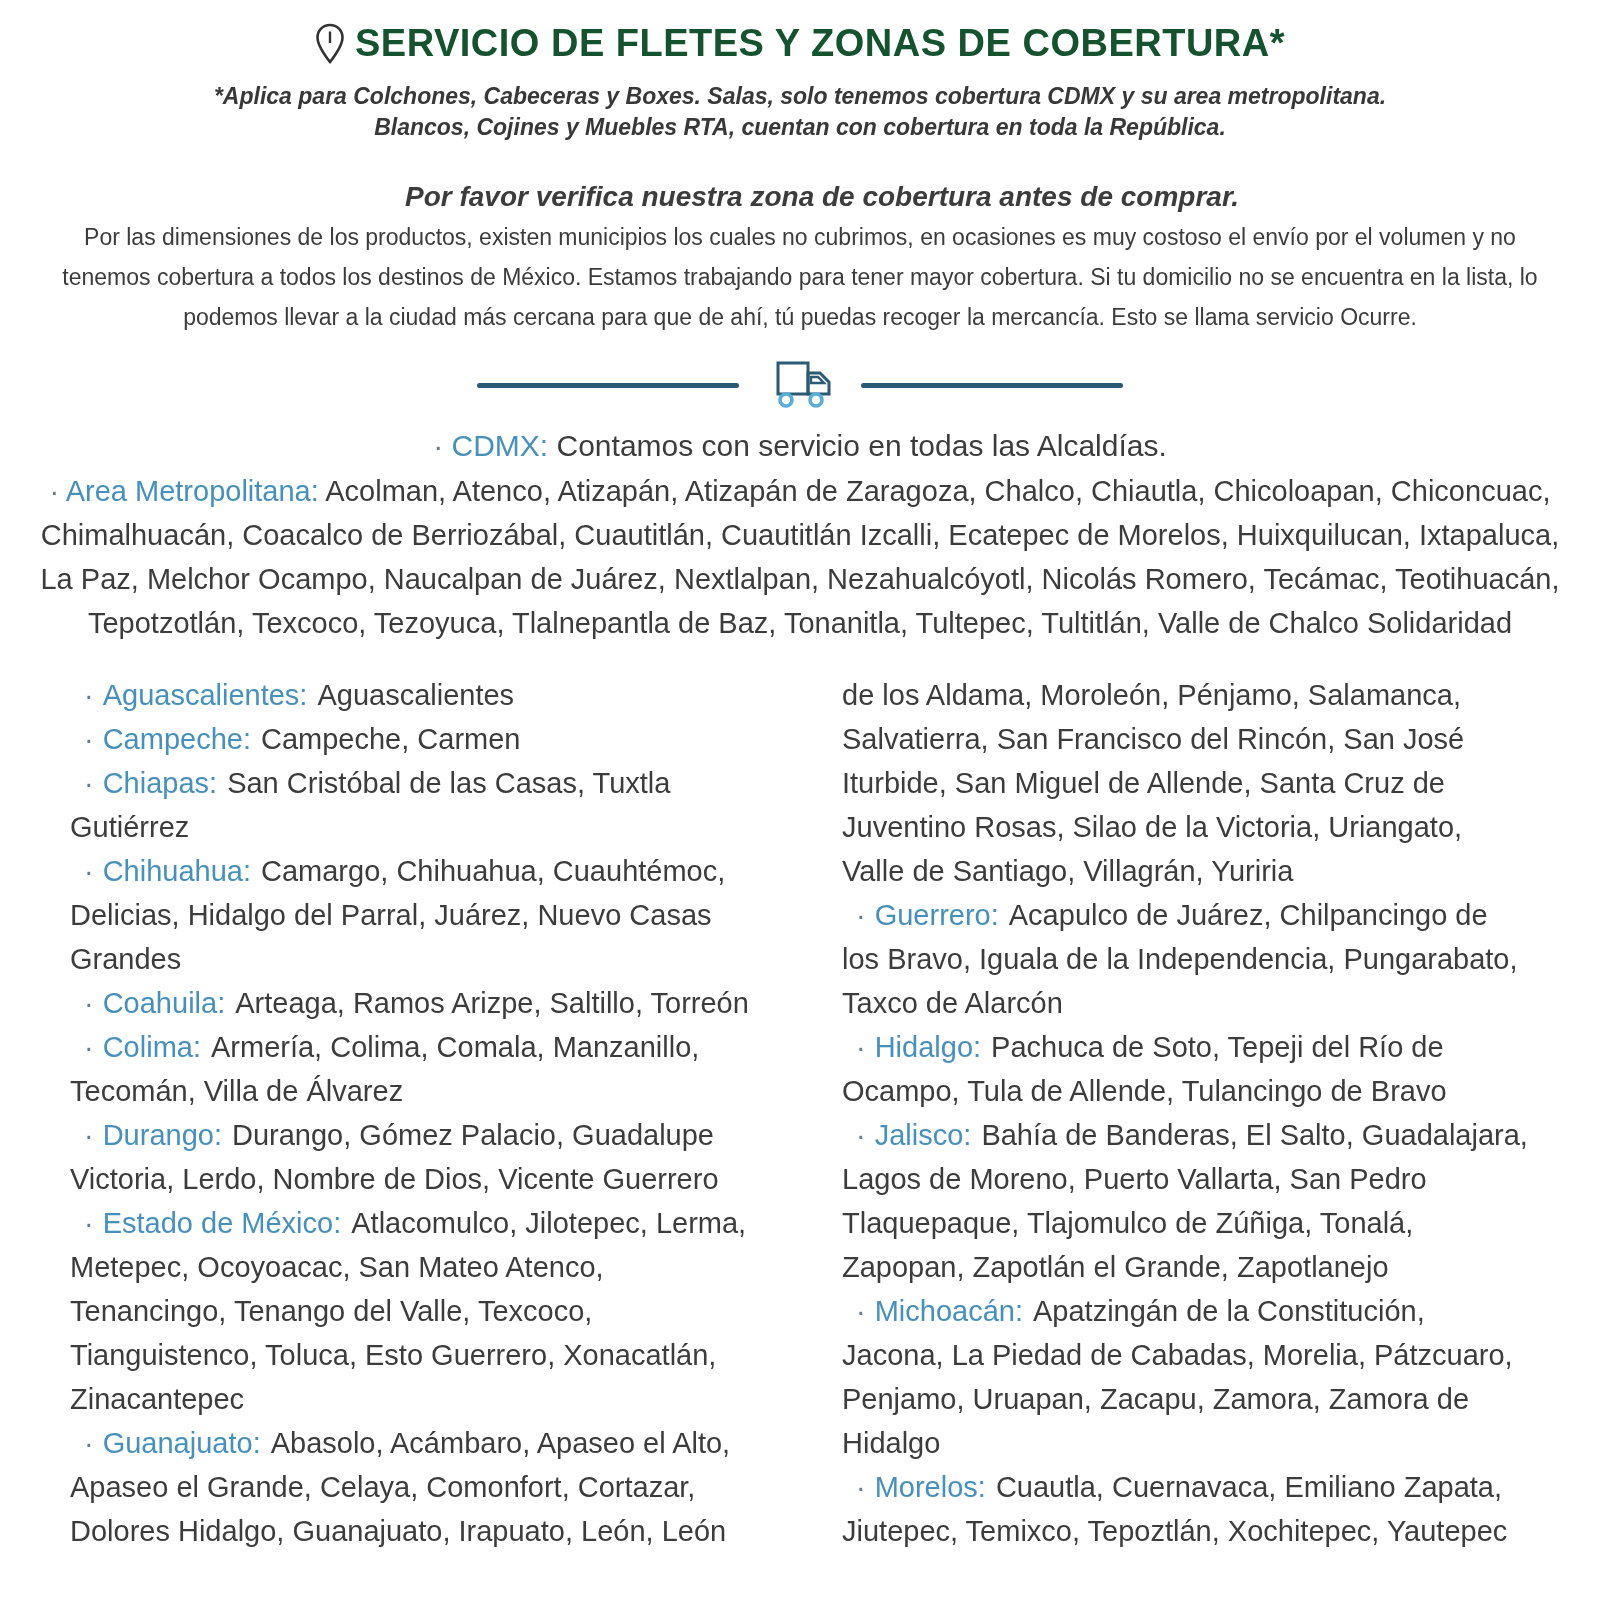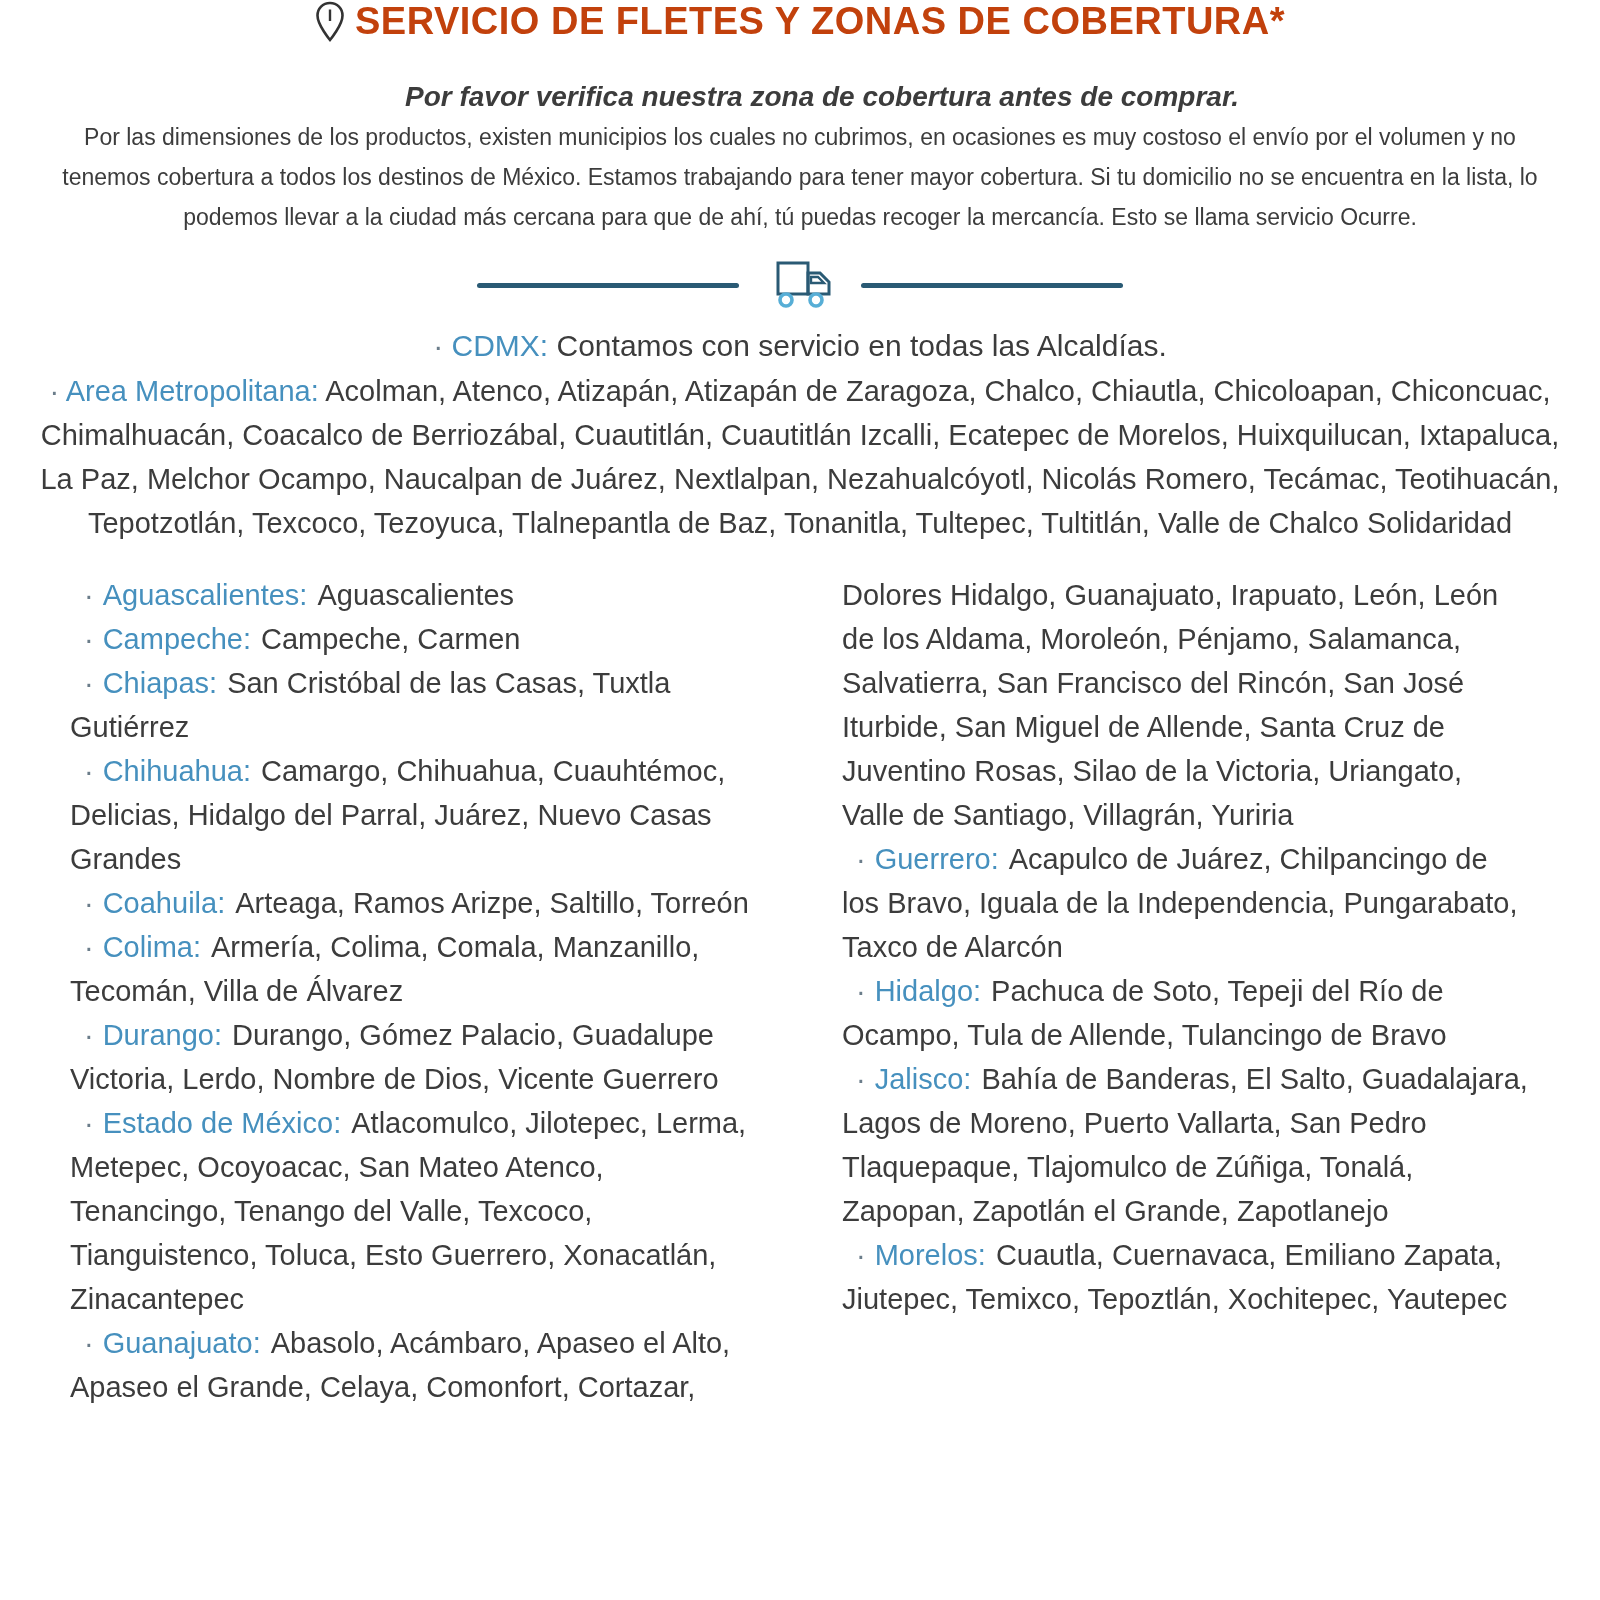--- a/index.html
+++ b/index.html
@@ -9,23 +9,23 @@
     margin:0 auto;
     background:#ffffff;
     font-family:"Liberation Sans", sans-serif;
     color:#3c3c3c;
     overflow:hidden;
   }
   
   .title-row{
     display:flex;align-items:center;justify-content:center;
     gap:10px;
-    margin:0;
+    margin:0;padding-top:22px;
     font-size:38px;font-weight:600;letter-spacing:.5px;
-    color:#c2410c;
+    color:#14532d;
   }
   .title-row svg{flex:0 0 auto;}
   .disclaimer{
     margin:16px auto 0;
     max-width:1240px;
     text-align:center;
     font-size:23px;line-height:31px;
     font-style:italic;font-weight:700;
     color:#383838;
   }
@@ -92,20 +92,21 @@
 <div class="page">
 
   <h1 class="title-row">
     <svg width="30" height="42" viewBox="0 0 30 42" aria-hidden="true">
       <path d="M15 2 C7.8 2 2.5 7.6 2.5 14.5 C2.5 24 15 39 15 39 C15 39 27.5 24 27.5 14.5 C27.5 7.6 22.2 2 15 2 Z" fill="none" stroke="#333333" stroke-width="2.6"></path>
       <line x1="15" y1="8.5" x2="15" y2="20" stroke="#333333" stroke-width="2.4"></line>
     </svg>
     <span>SERVICIO DE FLETES Y ZONAS DE COBERTURA*</span>
   </h1>
 
+  <p class="disclaimer">*Aplica para Colchones, Cabeceras y Boxes. Salas, solo tenemos cobertura CDMX y su area metropolitana. Blancos, Cojines y Muebles RTA, cuentan con cobertura en toda la República.</p>
 
   <p class="verify-line">Por favor verifica nuestra zona de cobertura antes de comprar.</p>
   <p class="note-body">Por las dimensiones de los productos, existen municipios los cuales no cubrimos, en ocasiones es muy costoso el envío por el volumen y no tenemos cobertura a todos los destinos de México. Estamos trabajando para tener mayor cobertura.  Si tu domicilio no se encuentra en la lista, lo podemos llevar a la ciudad más cercana para que de ahí, tú puedas recoger la mercancía.  Esto se llama servicio Ocurre.</p>
 
   <div class="divider">
     <span class="line"></span>
     <svg width="74" height="52" viewBox="0 0 74 52" aria-hidden="true">
       <rect x="15" y="4" width="30" height="31" fill="none" stroke="#2a5a74" stroke-width="3"></rect>
       <path d="M45 14 h12 l9 9 v12 h-21 z" fill="none" stroke="#2a5a74" stroke-width="3"></path>
       <path d="M48 18 h7 l6 6 h-13 z" fill="none" stroke="#2a5a74" stroke-width="2.4"></path>
@@ -133,16 +134,17 @@
       <div class="state-item"><span class="bullet">·</span><span class="state-name">Chiapas:</span><span class="state-cities">San Cristóbal de las Casas, Tuxtla Gutiérrez</span></div>
       <div class="state-item"><span class="bullet">·</span><span class="state-name">Chihuahua:</span><span class="state-cities">Camargo, Chihuahua, Cuauhtémoc, Delicias, Hidalgo del Parral, Juárez, Nuevo Casas Grandes</span></div>
       <div class="state-item"><span class="bullet">·</span><span class="state-name">Coahuila:</span><span class="state-cities">Arteaga, Ramos Arizpe, Saltillo, Torreón</span></div>
       <div class="state-item"><span class="bullet">·</span><span class="state-name">Colima:</span><span class="state-cities">Armería, Colima, Comala, Manzanillo, Tecomán, Villa de Álvarez</span></div>
       <div class="state-item"><span class="bullet">·</span><span class="state-name">Durango:</span><span class="state-cities">Durango, Gómez Palacio, Guadalupe Victoria, Lerdo, Nombre de Dios, Vicente Guerrero</span></div>
       <div class="state-item"><span class="bullet">·</span><span class="state-name">Estado de México:</span><span class="state-cities">Atlacomulco, Jilotepec, Lerma, Metepec, Ocoyoacac, San Mateo Atenco, Tenancingo, Tenango del Valle, Texcoco, Tianguistenco, Toluca, Esto Guerrero, Xonacatlán, Zinacantepec</span></div>
       <div class="state-item"><span class="bullet">·</span><span class="state-name">Guanajuato:</span><span class="state-cities">Abasolo, Acámbaro, Apaseo el Alto, Apaseo el Grande, Celaya, Comonfort, Cortazar, Dolores Hidalgo, Guanajuato, Irapuato, León, León de los Aldama, Moroleón, Pénjamo, Salamanca, Salvatierra, San Francisco del Rincón, San José Iturbide, San Miguel de Allende, Santa Cruz de Juventino Rosas, Silao de la Victoria, Uriangato, Valle de Santiago, Villagrán, Yuriria</span></div>
       <div class="state-item"><span class="bullet">·</span><span class="state-name">Guerrero:</span><span class="state-cities">Acapulco de Juárez, Chilpancingo de los Bravo, Iguala de la Independencia, Pungarabato, Taxco de Alarcón</span></div>
       <div class="state-item"><span class="bullet">·</span><span class="state-name">Hidalgo:</span><span class="state-cities">Pachuca de Soto, Tepeji del Río de Ocampo, Tula de Allende, Tulancingo de Bravo</span></div>
       <div class="state-item"><span class="bullet">·</span><span class="state-name">Jalisco:</span><span class="state-cities">Bahía de Banderas, El Salto, Guadalajara, Lagos de Moreno, Puerto Vallarta, San Pedro Tlaquepaque, Tlajomulco de Zúñiga, Tonalá, Zapopan, Zapotlán el Grande, Zapotlanejo</span></div>
+      <div class="state-item"><span class="bullet">·</span><span class="state-name">Michoacán:</span><span class="state-cities">Apatzingán de la Constitución, Jacona, La Piedad de Cabadas, Morelia, Pátzcuaro, Penjamo, Uruapan, Zacapu, Zamora, Zamora de Hidalgo</span></div>
       <div class="state-item"><span class="bullet">·</span><span class="state-name">Morelos:</span><span class="state-cities">Cuautla, Cuernavaca, Emiliano Zapata, Jiutepec, Temixco, Tepoztlán, Xochitepec, Yautepec</span></div>
     </section>
 
 </div>
 
 </body></html>

